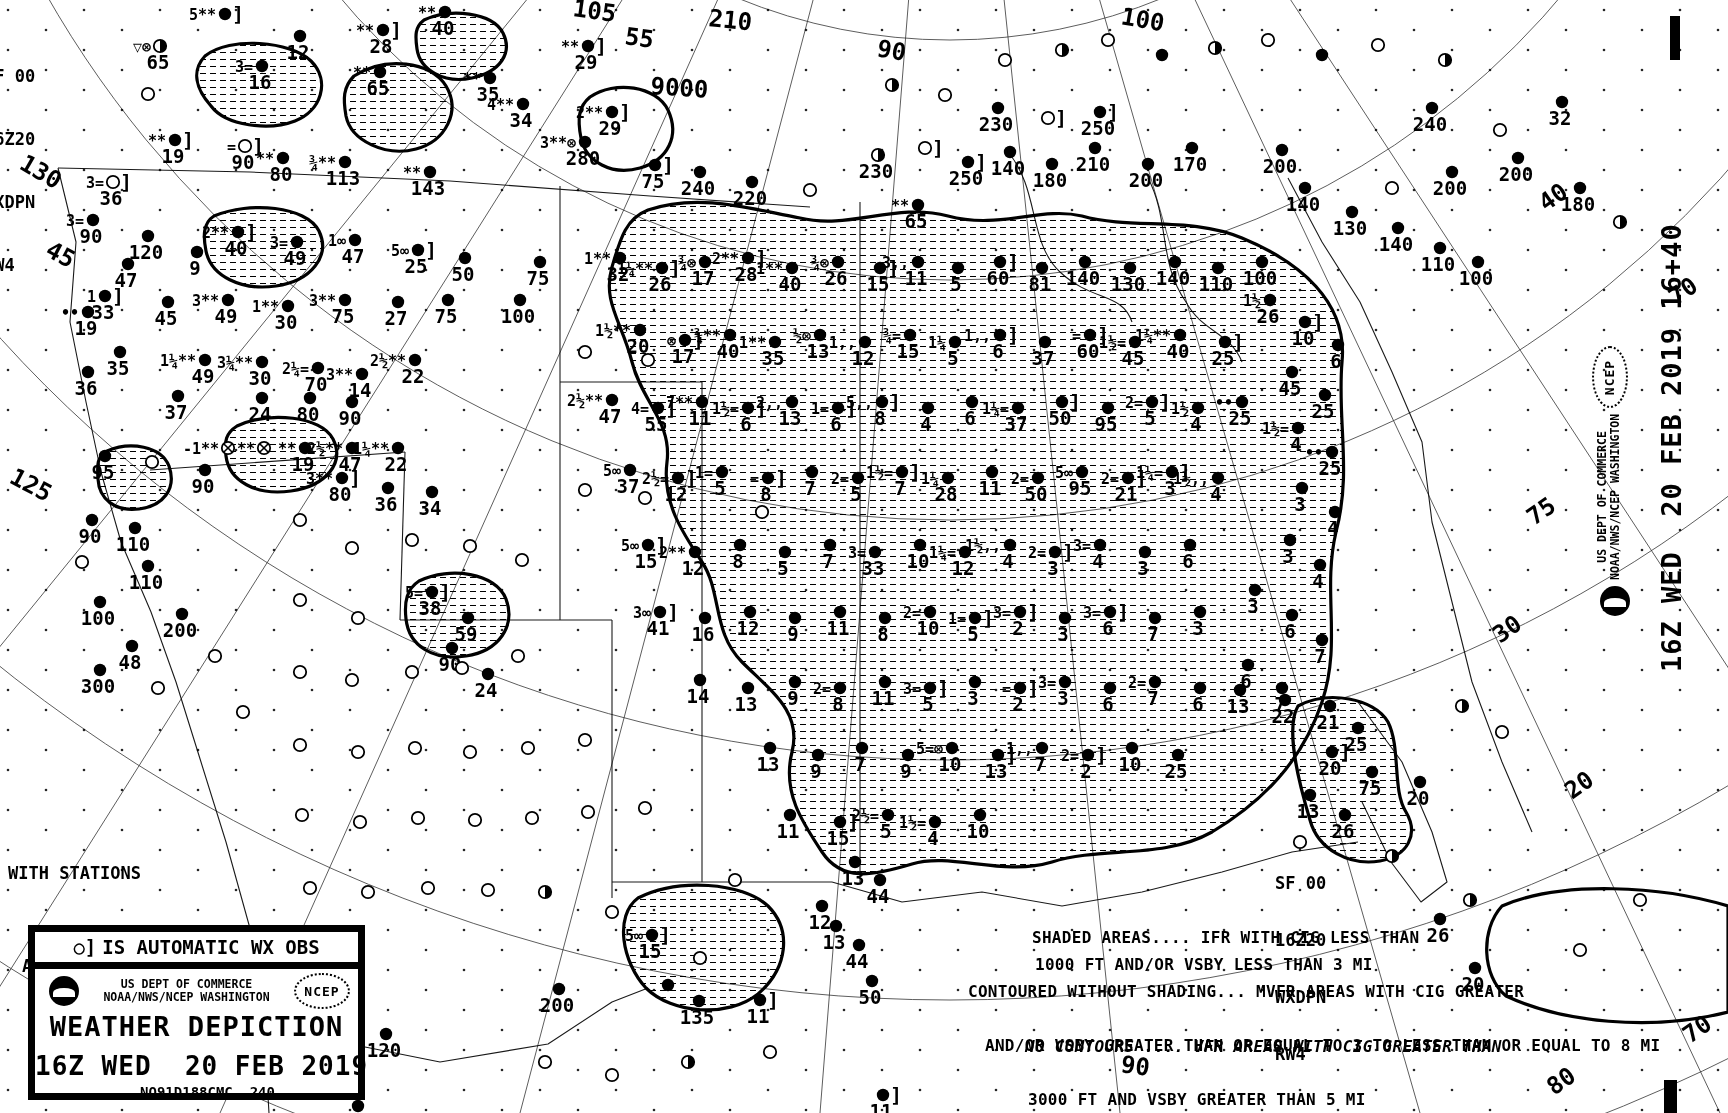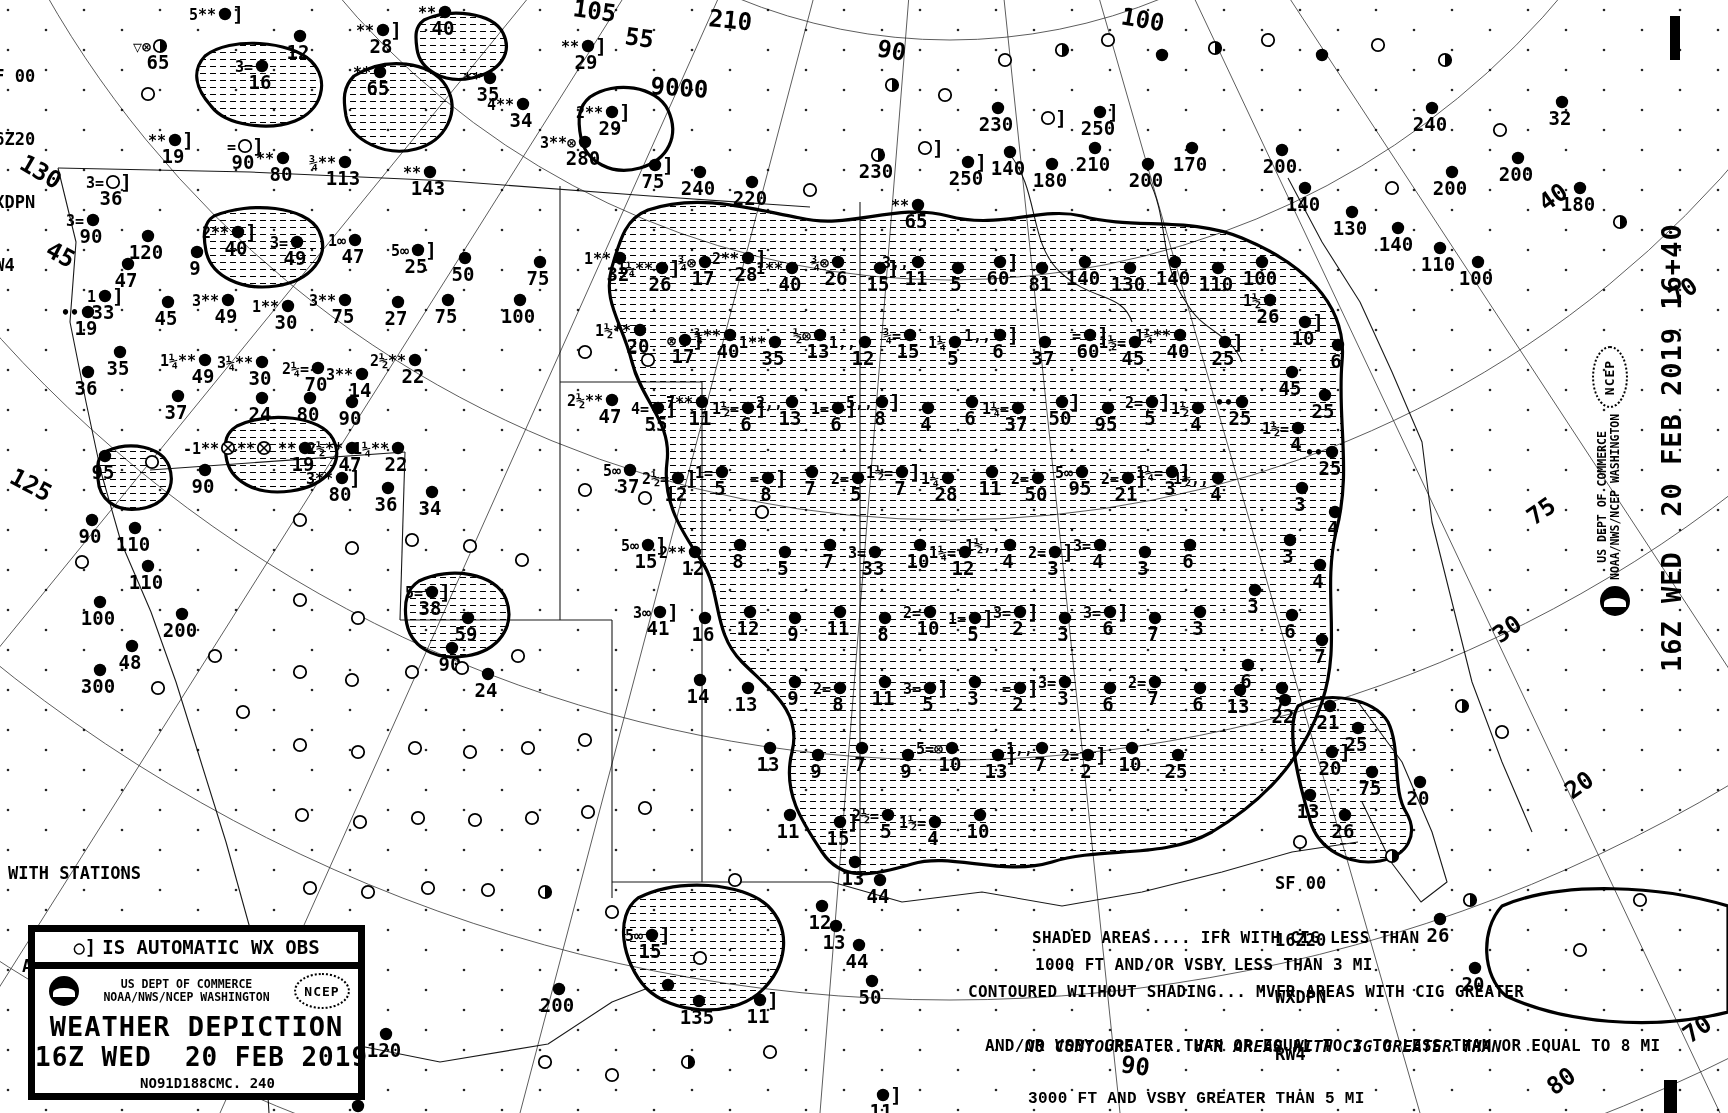--- a/index.html
+++ b/index.html
@@ -15,33 +15,33 @@
   #feed-mr{left:1275px;top:836px;font:bold 17px "DejaVu Sans Mono",monospace;line-height:19px;}
   
   #totals{left:8px;top:796px;font:bold 17px "DejaVu Sans Mono",monospace;line-height:31px;}
   #totals div:nth-child(2){margin-left:14px;}
   #totals div:nth-child(3){margin-left:34px;}
   
   .note{font:bold 16px "DejaVu Sans Mono",monospace;letter-spacing:.3px;}
   #nl0{left:1032px;top:928px;} #nl1{left:1035px;top:955px;}
   #nl2{left:968px;top:982px;}  #nl3{left:985px;top:1009px;}
   #nl4{left:985px;top:1036px;} #nl5{left:1025px;top:1037px;font-style:italic;}
-  #nl6{left:1028px;top:1090px;font-family:Liberation Mono, monospace;}
+  #nl6{left:1028px;top:1090px;}
   
   #legend{position:absolute;left:28px;top:925px;width:337px;height:175px;
           border:7px solid #000;background:#fff;box-sizing:border-box;}
   #legend .row1{height:30px;border-bottom:7px solid #000;display:flex;
           align-items:center;justify-content:center;font:bold 19px "DejaVu Sans Mono",monospace;white-space:pre;}
   #legend .obsym{display:inline-block;margin-right:6px;font:bold 19px "DejaVu Sans Mono",monospace;}
   #legend .agency{display:flex;align-items:center;justify-content:space-between;padding:4px 8px 0 14px;}
   #legend .agtxt{font:bold 11.5px "DejaVu Sans Mono",monospace;line-height:13px;text-align:center;white-space:pre;}
   #legend .ncep{width:52px;height:32px;border:2px dotted #000;border-radius:50%;
           display:flex;align-items:center;justify-content:center;font:bold 13px "DejaVu Sans Mono",monospace;letter-spacing:1px;}
   #legend .title{font:bold 27px "DejaVu Sans Mono",monospace;text-align:center;margin-top:2px;letter-spacing:1px;white-space:pre;}
-  #legend .date{font:bold 26px "DejaVu Sans Mono",monospace;text-align:center;letter-spacing:1px;white-space:pre;}
+  #legend .date{font:bold 26px "DejaVu Sans Mono",monospace;text-align:center;letter-spacing:1px;white-space:pre;margin-top:9px;}
   #legend .foot{display:flex;justify-content:center;font:bold 14px "DejaVu Sans Mono",monospace;
           padding:3px 6px 0 28px;white-space:pre;}
   .noaalogo{width:30px;height:30px;border-radius:50%;background:#000;position:relative;flex:none;}
   .noaalogo:after{content:"";position:absolute;left:4px;top:12px;width:22px;height:9px;
           border-radius:50% 50% 0 0;background:#fff;}
   
   #stamp{left:1656px;top:672px;transform-origin:0 0;transform:rotate(-90deg);
          font:bold 27px "DejaVu Sans Mono",monospace;letter-spacing:1px;}
   #agency-v{left:1596px;top:580px;transform-origin:0 0;transform:rotate(-90deg);
          font:bold 11.5px "DejaVu Sans Mono",monospace;line-height:13px;text-align:center;}

